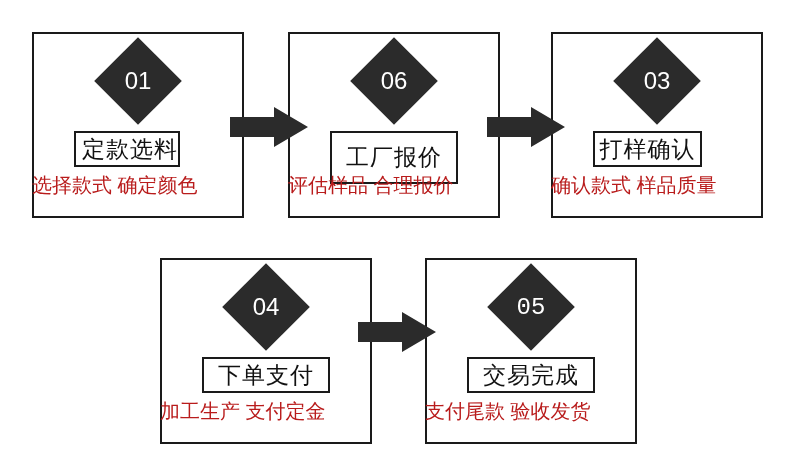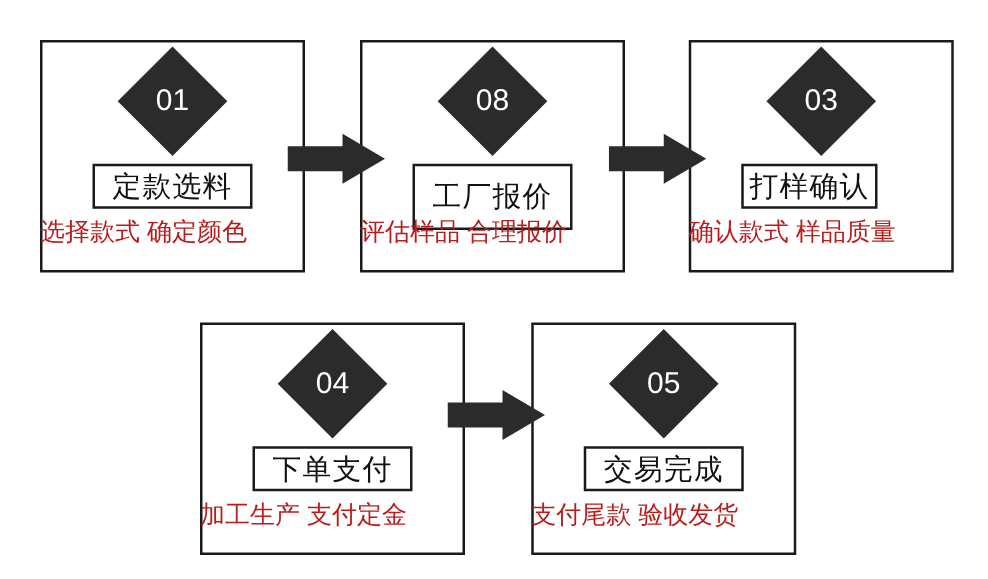--- a/index.html
+++ b/index.html
@@ -71,28 +71,28 @@
   }
 </style>
 </head>
 <body>
 
 <div id="canvas">
 
   <div class="step-box" style="left:32px; top:32px; width:212px; height:186px;"></div>
   <div class="diamond" style="left:107px; top:50px;"></div>
   <div class="diamond-label" style="left:107px; top:50px;">01</div>
-  <div class="title-box" style="left:74px; top:131px; width:128px; height:36px;">
+  <div class="title-box" style="left:74px; top:131px; width:106px; height:36px;justify-content:flex-end;">
     <span>定款选料</span>
   </div>
   <div class="desc" style="left:32px; top:172px; width:212px;">选择款式 确定颜色</div>
 
   <div class="step-box" style="left:288px; top:32px; width:212px; height:186px;"></div>
   <div class="diamond" style="left:363px; top:50px;"></div>
-  <div class="diamond-label" style="left:363px; top:50px;">08</div>
+  <div class="diamond-label" style="left:363px; top:50px;">06</div>
   <div class="title-box" style="left:330px; top:131px; width:128px; height:53px;">
     <span>工厂报价</span>
   </div>
   <div class="desc" style="left:288px; top:172px; width:212px;">评估样品 合理报价</div>
 
   <div class="step-box" style="left:551px; top:32px; width:212px; height:186px;"></div>
   <div class="diamond" style="left:626px; top:50px;"></div>
   <div class="diamond-label" style="left:626px; top:50px;">03</div>
   <div class="title-box" style="left:593px; top:131px; width:109px; height:36px;">
     <span>打样确认</span>
@@ -102,21 +102,21 @@
   <div class="step-box" style="left:160px; top:258px; width:212px; height:186px;"></div>
   <div class="diamond" style="left:235px; top:276px;"></div>
   <div class="diamond-label" style="left:235px; top:276px;">04</div>
   <div class="title-box" style="left:202px; top:357px; width:128px; height:36px;">
     <span>下单支付</span>
   </div>
   <div class="desc" style="left:160px; top:398px; width:212px;">加工生产 支付定金</div>
 
   <div class="step-box" style="left:425px; top:258px; width:212px; height:186px;"></div>
   <div class="diamond" style="left:500px; top:276px;"></div>
-  <div class="diamond-label" style="left:500px; top:276px;">05</div>
+  <div class="diamond-label" style="left:500px; top:276px;font-family:Liberation Mono, monospace;">05</div>
   <div class="title-box" style="left:467px; top:357px; width:128px; height:36px;">
     <span>交易完成</span>
   </div>
   <div class="desc" style="left:425px; top:398px; width:244px;">支付尾款 验收发货</div>
 
   <svg class="arrow" style="left:230px; top:105px;" width="80" height="44" viewBox="0 0 80 44">
     <polygon points="0,12 44,12 44,2 78,22 44,42 44,32 0,32" fill="#2b2b2b"></polygon>
   </svg>
 
   <svg class="arrow" style="left:487px; top:105px;" width="80" height="44" viewBox="0 0 80 44">

